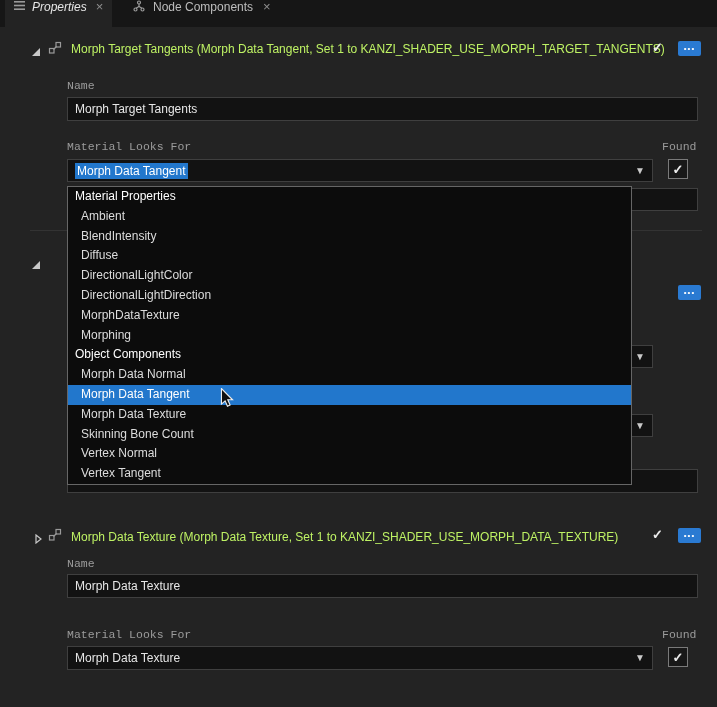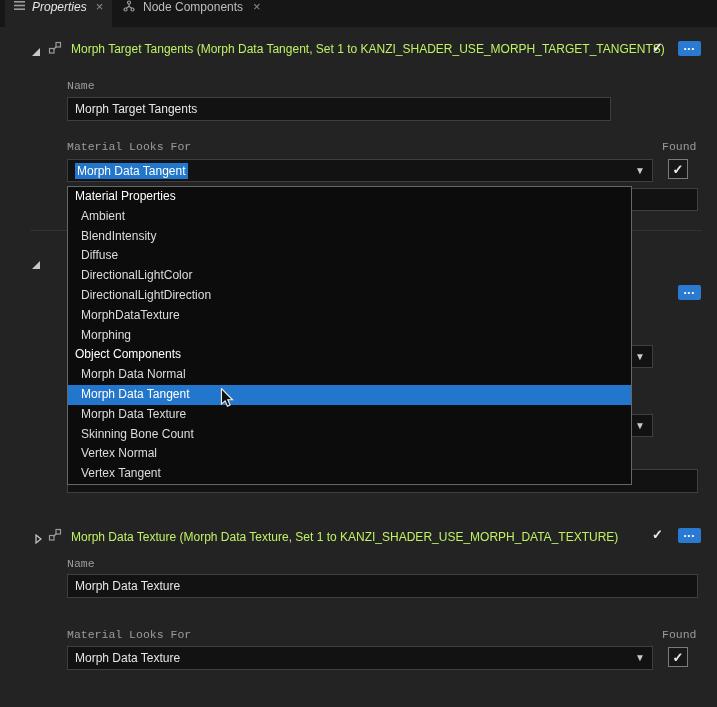--- a/index.html
+++ b/index.html
@@ -74,21 +74,21 @@
           <g fill="#9b9b9b">
             <rect x="0" y="1" width="11" height="1.6"></rect>
             <rect x="0" y="4.7" width="11" height="1.6"></rect>
             <rect x="0" y="8.4" width="11" height="1.6"></rect>
           </g>
         </svg>
     </span>
     <span class="tab-label">Properties</span>
     <span class="close">×</span>
   </div>
-  <div class="abs tab inactive" style="left:114px;gap:8px;">
+  <div class="abs tab inactive" style="left:124px;gap:8px;">
     <span class="tab-icon">
       <svg width="12" height="12" viewBox="0 0 12 12" fill="none" stroke="#9b9b9b" stroke-width="1.2">
         <circle cx="6" cy="2.5" r="1.5"></circle>
           <circle cx="2.5" cy="9.5" r="1.5"></circle>
           <circle cx="9.5" cy="9.5" r="1.5"></circle>
         <path d="M6 4 L6 6.5 M6 6.5 L3 8.3 M6 6.5 L9 8.3"></path>
       </svg>
     </span>
     <span class="tab-label">Node Components</span>
     <span class="close">×</span>
@@ -105,21 +105,21 @@
     <rect x="1.5" y="7.5" width="4.5" height="4.5"></rect>
       <rect x="8" y="1.5" width="4.5" height="4.5"></rect>
     <path d="M5.5 8.5 L8.5 5.5"></path>
   </svg>
 </span>
 <span class="abs sectitle" style="left:71px;top:41px;">Morph Target Tangents (Morph Data Tangent, Set 1 to KANZI_SHADER_USE_MORPH_TARGET_TANGENTS)</span>
 <span class="abs check" style="left:652px;top:41px;">✓</span>
 <div class="abs bluebtn" style="left:678px;top:41px;">•••</div>
 
 <span class="abs label" style="left:67px;top:79px;">Name</span>
-<div class="abs input" style="left:67px;top:97px;width:544px;height:24px;">
+<div class="abs input" style="left:67px;top:97px;width:631px;height:24px;">
   <span>Morph Target Tangents</span>
 </div>
 
 <span class="abs label" style="left:67px;top:140px;">Material Looks For</span>
 <span class="abs label" style="left:662px;top:140px;">Found</span>
 <div class="abs combo" style="left:67px;top:159px;width:586px;height:23px;">
   <span class="val selected-text">Morph Data Tangent</span>
   <span class="arrow">▼</span>
 </div>
 <div class="abs checkbox" style="left:668px;top:159px;">

